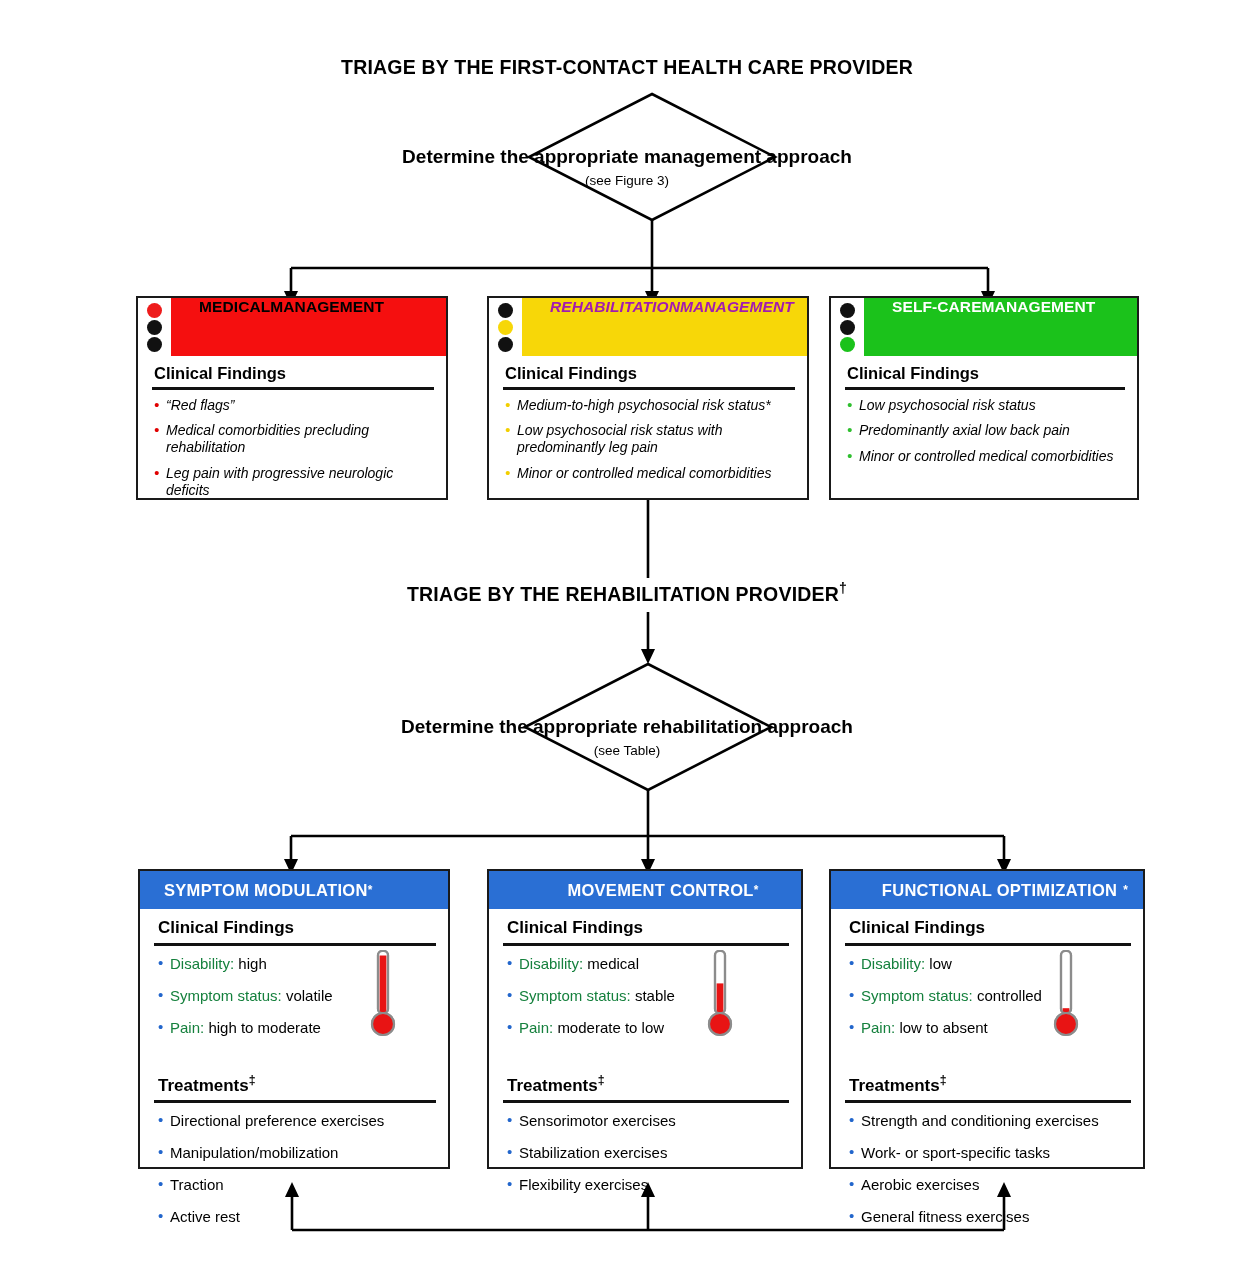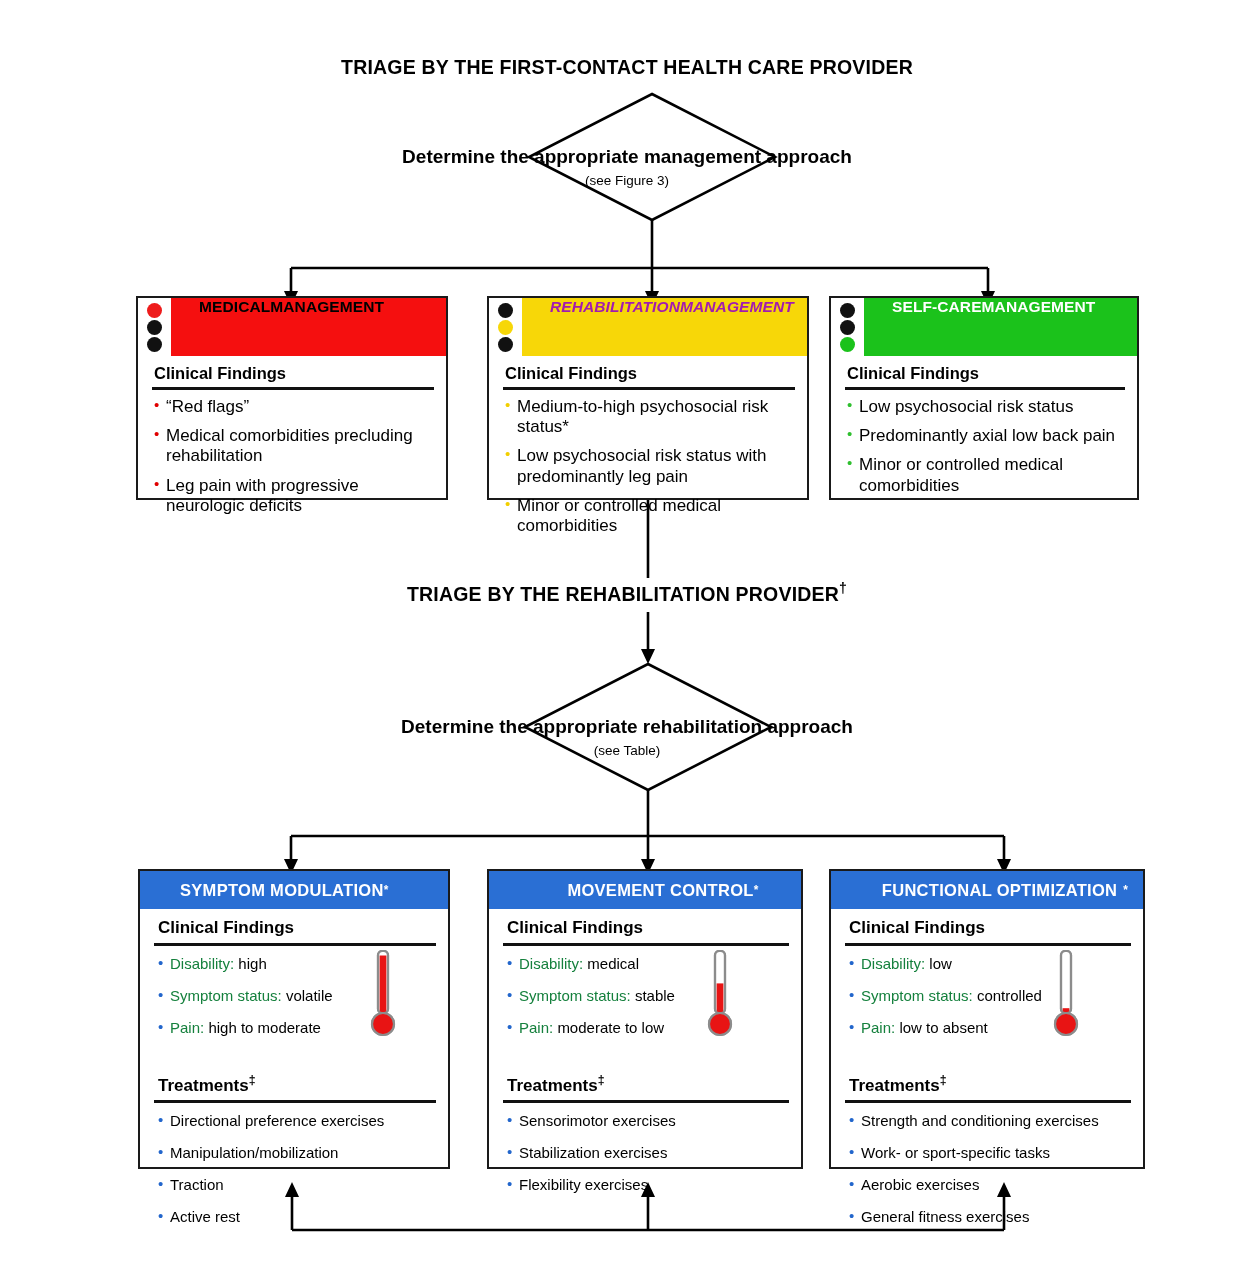--- a/index.html
+++ b/index.html
@@ -108,22 +108,23 @@
   }
   .blist {
     list-style: none;
     margin: 0;
     padding: 7px 10px 6px 16px;
   }
   .blist li {
     position: relative;
     padding-left: 12px;
     margin-bottom: 9px;
-    font-size: 17px;
+    font-size: 14px;
     line-height: 1.2;
+    font-style: italic;
   }
   .blist li:last-child { margin-bottom: 0; }
   .blist li::before {
     content: "•";
     position: absolute;
     left: 0; top: -1px;
     font-size: 15px;
   }
   .bul-red    li::before { color: #e00000; }
   .bul-yellow li::before { color: #f2cf00; }
@@ -135,21 +136,21 @@
     color: #fff;
     height: 38px;
     display: flex;
     align-items: center;
     justify-content: center;
     font-weight: bold;
     font-size: 16.5px;
     letter-spacing: 0.3px;
     padding-left: 36px;
   }
-  .blue-head.left-ish { justify-content: flex-start; padding-left: 40px; }
+  .blue-head.left-ish { justify-content: flex-start; padding-left: 24px; }
   .sec-hd {
     font-weight: bold;
     font-size: 17px;
     padding: 9px 0 5px 18px;
   }
   .findings-body { position: relative; }
   .kv-list {
     list-style: none;
     margin: 0;
     padding: 9px 10px 8px 18px;

